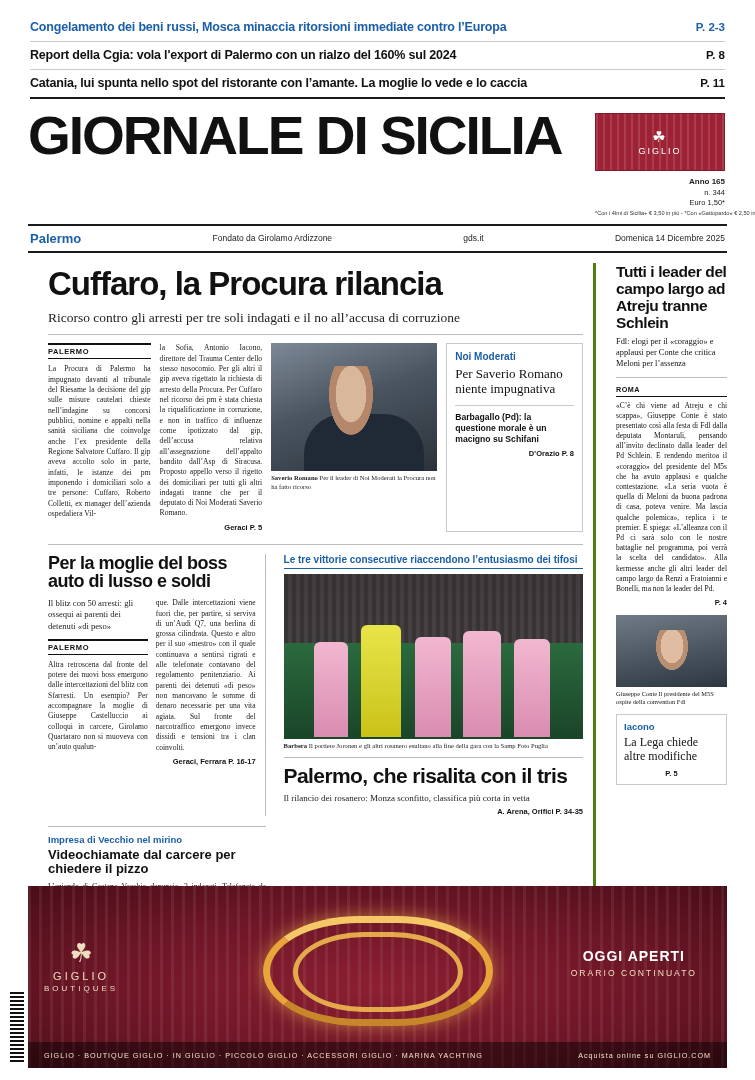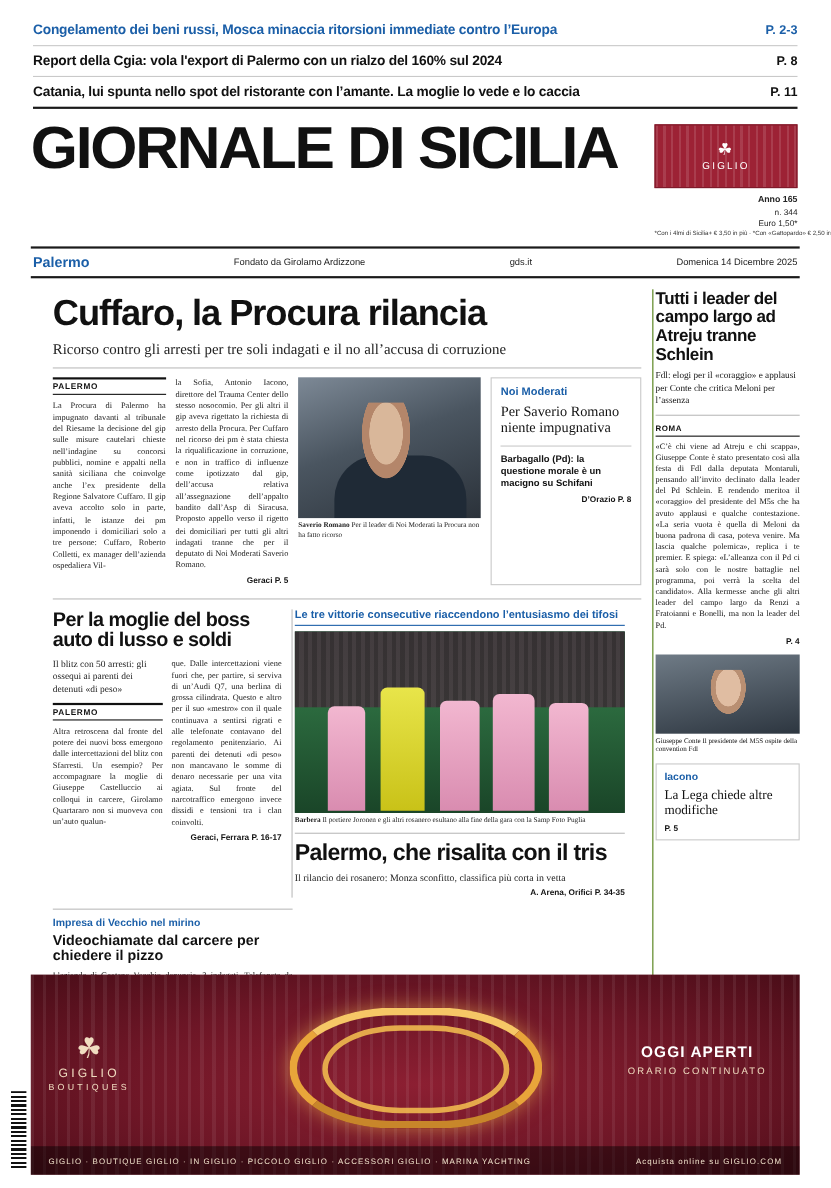--- a/index.html
+++ b/index.html
@@ -71,21 +71,21 @@
     font-family:"Liberation Sans", sans-serif;
   }
   .infobar .city { color:#1b5fa8; font-weight:bold; font-size:13px; }
   .infobar .mid { font-size:8.5px; color:#222; }
   .infobar .site { font-size:8.5px; color:#222; }
   .infobar .date { font-size:8.5px; color:#222; }
 
   
   .content { display:flex; padding: 0 28px; margin-top:10px;margin-left:20px; }
   .left-col { width: 545px; padding-right: 10px; }
-  .right-col { width: 152px; border-left:1px solid #4d7c0f; padding-left:2px; }
+  .right-col { width: 152px; border-left:3px solid #4d7c0f; padding-left:20px; }
 
   .headline {
     font-family:"Liberation Sans", sans-serif;
     font-weight:bold; font-size:33px; line-height:1.02;
     letter-spacing:-1px; margin: 4px 0 10px 0;
   }
   .subhead {
     font-size:13.5px; color:#222; border-bottom:1px solid #bbb;
     padding-bottom:8px; margin-bottom:8px; line-height:1.2;
   }
@@ -120,21 +120,21 @@
   }
 
   .boxed {
     border:1px solid #c9c9c9; padding:7px 8px; height:100%;
   }
   .box-kicker { font-family:"Liberation Sans", sans-serif; font-weight:bold; font-size:10px; color:#1b5fa8; margin-bottom:5px; }
   .box-title { font-size:13px; line-height:1.15; margin-bottom:8px; }
   .box-sub { border-top:1px solid #c9c9c9; padding-top:6px; font-family:"Liberation Sans", sans-serif; font-size:8.6px; font-weight:bold; line-height:1.25; }
 
   
-  .mid-row { display:flex; gap:2px; margin-top:12px; border-top:1px solid #bbb; padding-top:9px; }
+  .mid-row { display:flex; gap:18px; margin-top:12px; border-top:1px solid #bbb; padding-top:9px; }
   .mid-left { width:218px; border-right:1px solid #bbb; padding-right:9px; }
   .mid-right { width:300px; }
 
   .sub-headline {
     font-family:"Liberation Sans", sans-serif; font-weight:bold;
     font-size:18px; line-height:1.04; letter-spacing:-0.5px; margin-bottom:7px;
   }
   .standfirst { font-size:8.6px; line-height:1.3; color:#222; }
   .two-col { display:flex; gap:8px; margin-top:7px; }
   .two-col > div { flex:1; }
@@ -176,21 +176,21 @@
   .r-kicker { font-family:"Liberation Sans", sans-serif; font-size:7.2px; font-weight:bold; letter-spacing:0.5px; margin:7px 0 4px 0; border-bottom:1px solid #111; padding-bottom:2px;}
   .r-text { font-size:7.5px; line-height:1.36; text-align:justify; }
   .r-page { font-family:"Liberation Sans", sans-serif; font-size:7.5px; font-weight:bold; text-align:right; margin-top:4px; }
   .r-photo { height:72px; margin-top:8px; background:linear-gradient(170deg,#6f7b86,#2d3640); position:relative; overflow:hidden;}
   .r-photo::after { content:""; position:absolute; left:50%; top:20%; width:40px;height:46px; transform:translateX(-50%);
      background:radial-gradient(ellipse at 50% 35%, #e0bda2 0 40%, #b98f72 41% 56%, rgba(0,0,0,0) 57%); }
   .r-cap { font-size:6.4px; line-height:1.25; margin-top:3px; }
   .r-box { border:1px solid #c9c9c9; margin-top:8px; padding:6px 7px; }
   .r-box-kicker { font-family:"Liberation Sans", sans-serif; font-weight:bold; font-size:9.5px; color:#1b5fa8; }
   .r-box-title { font-size:12px; line-height:1.15; margin-top:4px; }
-  .r-box-page { font-family:"Liberation Sans", sans-serif; font-size:7.5px; font-weight:bold; text-align:left; margin-top:5px; }
+  .r-box-page { font-family:"Liberation Sans", sans-serif; font-size:7.5px; font-weight:bold; text-align:center; margin-top:5px; }
 
   
   .bottom-ad { position:absolute; left:28px; right:28px; bottom:12px; height:182px;
      background: radial-gradient(ellipse at 50% 55%, #8c1f32 0%, #6d1626 55%, #4a0d18 100%);
      overflow:hidden; }
   .bottom-ad .vstripes { position:absolute; inset:0;
      background: repeating-linear-gradient(90deg, rgba(255,255,255,0.07) 0 3px, rgba(0,0,0,0) 3px 11px); }
   .ad-left { position:absolute; left:16px; top:54px; color:#f0dcc0; font-family:"Liberation Sans", sans-serif; text-align:center; }
   .ad-left .lily { font-size:26px; line-height:1; }
   .ad-left .nm { font-size:11px; letter-spacing:3px; margin-top:4px; }

